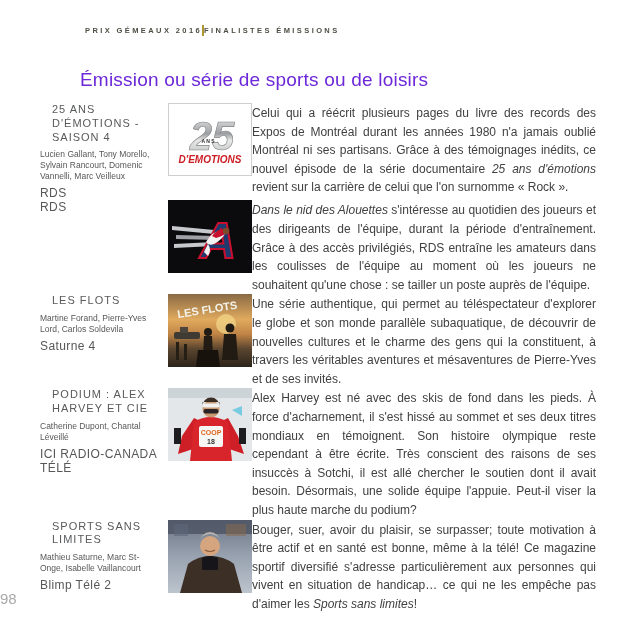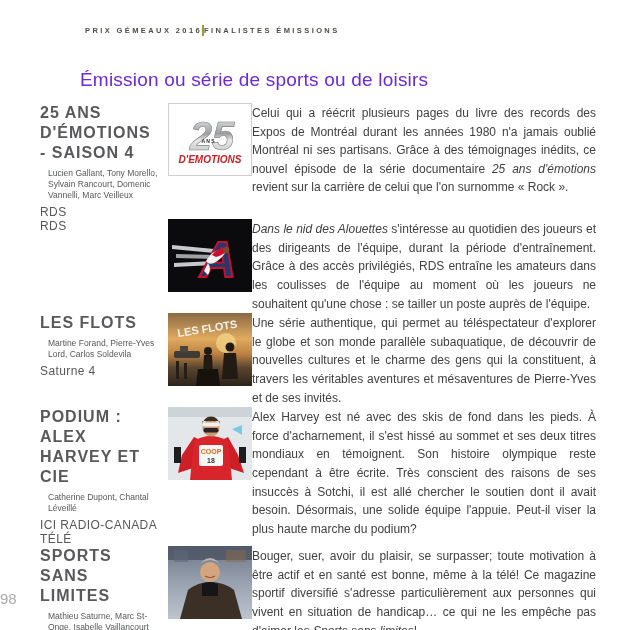--- a/index.html
+++ b/index.html
@@ -14,24 +14,24 @@
   }
   .header .sep { width:2px; height:11px; background:#ae962f; }
   .page-title {
     position:absolute; top:56px; left:40px;
     font-size:19px; font-weight:400; letter-spacing:0.2px; color:#6d28d9;margin-left:40px;
   }
   .entries { position:absolute; top:103px; left:40px; width:556px; }
   .entry { display:flex; align-items:flex-start; min-height:94px; }
   .entry-left { width:128px; padding-right:8px; box-sizing:border-box; flex:none; }
   .entry-title {
-    font-size:16px; color:#58595b; letter-spacing:1px; line-height:1.25;
-    margin:0 0 5px 0; font-weight:700;
+    font-size:11px; color:#58595b; letter-spacing:1px; line-height:1.25;
+    margin:0 0 5px 12px; font-weight:400;
   }
-  .entry-credits { font-size:8.5px; color:#565759; line-height:1.3; margin:0 0 4px 8px; }
+  .entry-credits { font-size:8.5px; color:#565759; line-height:1.3; margin:0 0 4px 0; }
   .entry-channel { font-size:12px; color:#565759; letter-spacing:0.4px; margin:0; }
   .thumb { width:84px; height:64px; flex:none; margin-right:0; display:block; }
   .thumb svg { display:block; width:84px; height:73px; }
   .entry-desc {
     flex:1; font-size:12px; color:#414042; line-height:1.55;
     text-align:justify; padding-top:1px;
   }
   .entry-desc i { font-style:italic; }
   .page-number {
     position:absolute; bottom:23px; left:0; width:100%;

